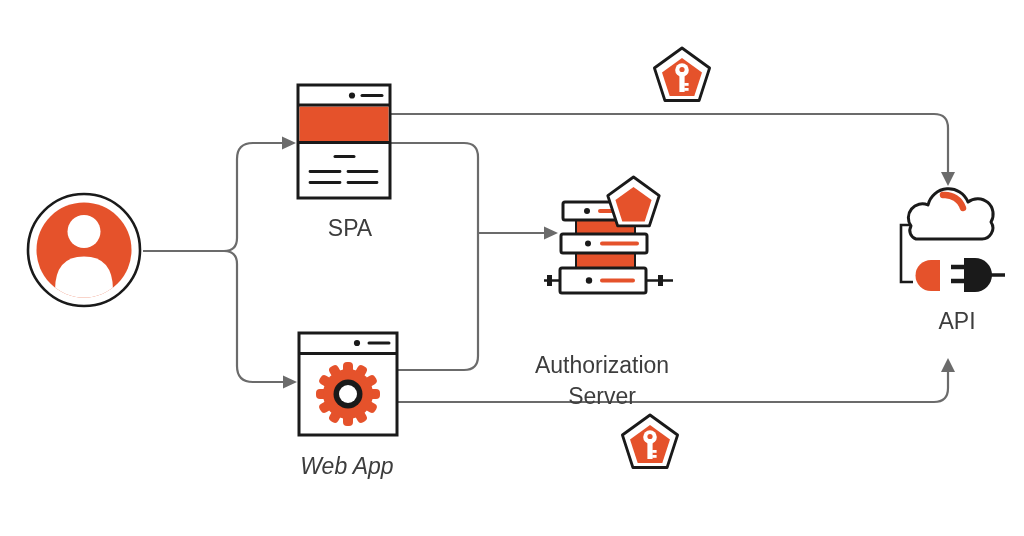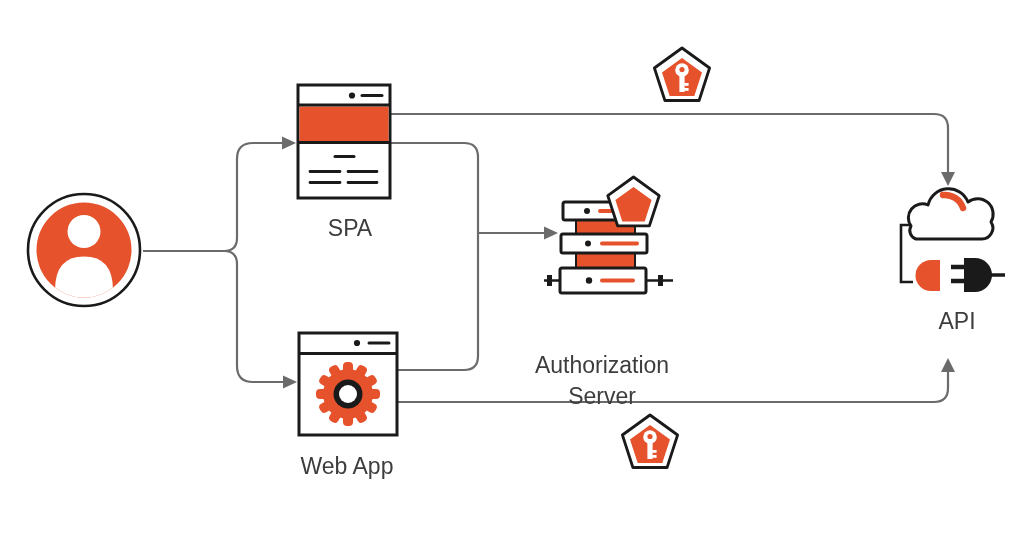--- a/index.html
+++ b/index.html
@@ -170,16 +170,16 @@
         <path class="fk" d="M964,258 H975 A17,17 0 0 1 992,275 A17,17 0 0 1 975,292 H964 Z"></path>
         <path class="sk" stroke-width="3.5" d="M990,275 H1005"></path>
       </g>
     </g>
 
     <use href="#keyPentagon" transform="translate(682,77)"></use>
     <use href="#keyPentagon" transform="translate(650,444)"></use>
   </svg>
 
   <div class="lbl" style="left:300px;top:213px;width:100px;">SPA</div>
-  <div class="lbl" style="left:287px;top:451px;width:120px;">Web App</div>
+  <div class="lbl" style="left:287px;top:451px;width:120px;font-style:italic;">Web App</div>
   <div class="lbl" style="left:522px;top:306px;width:160px;margin-top:44px;">Authorization Server</div>
   <div class="lbl" style="left:917px;top:306px;width:80px;">API</div>
 </div>
 
 </body></html>

